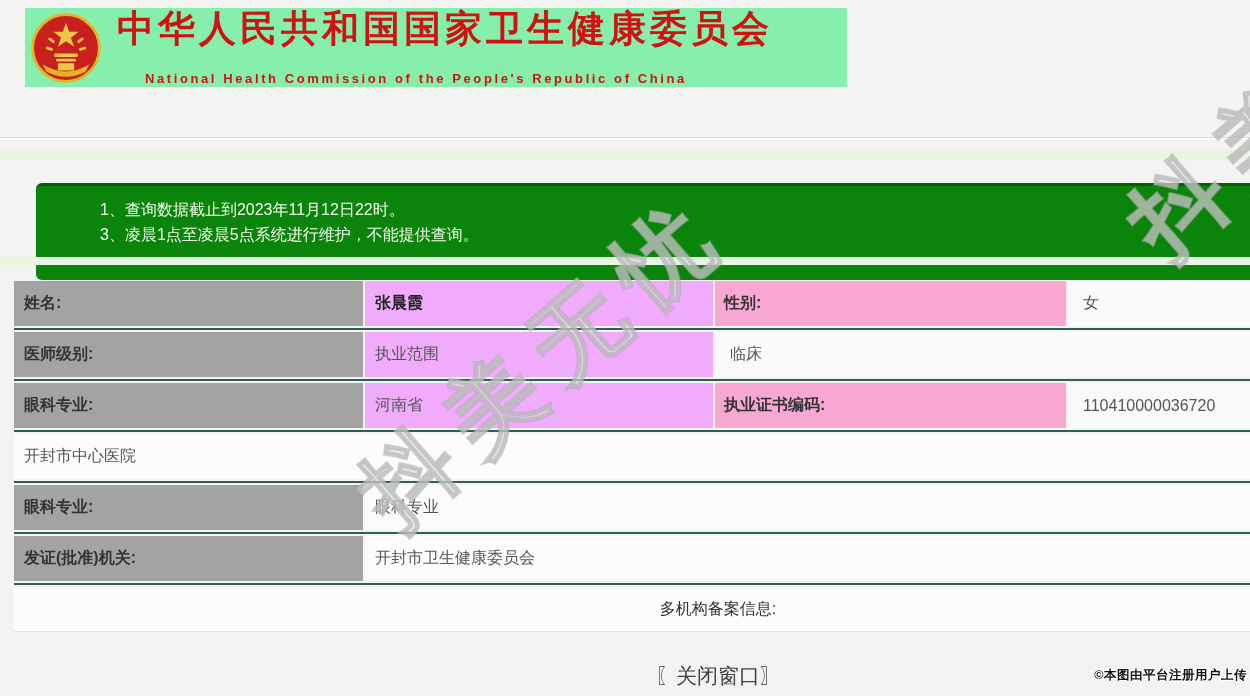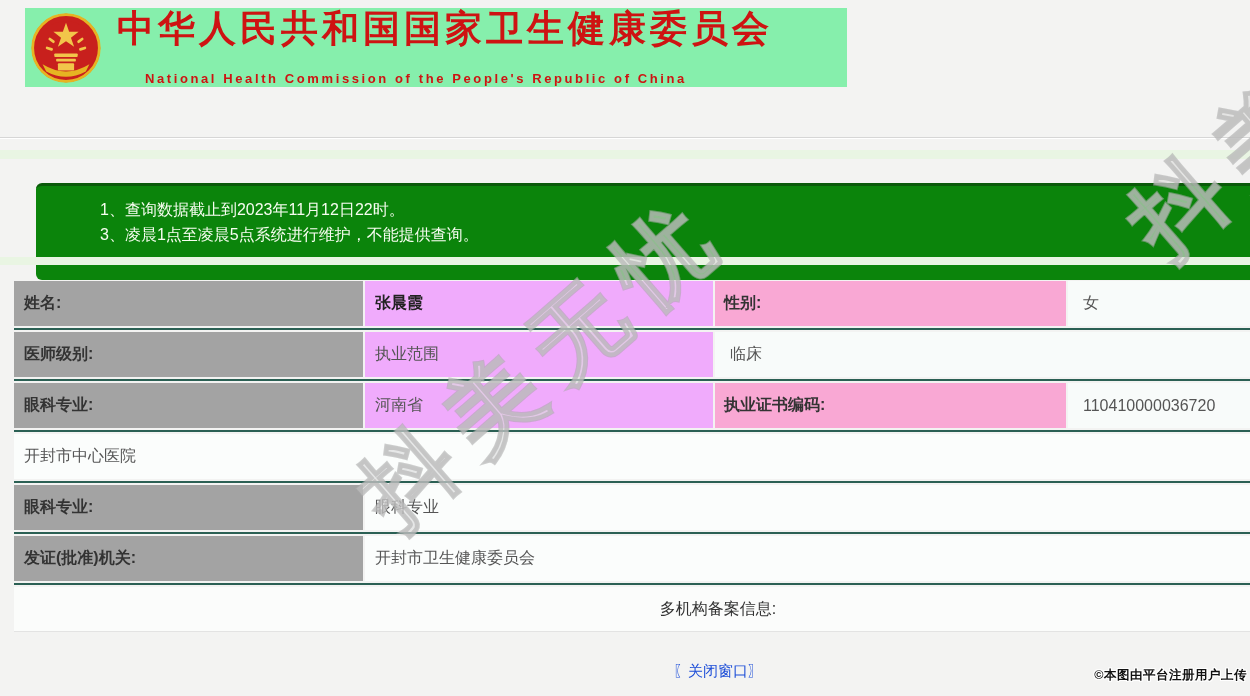--- a/index.html
+++ b/index.html
@@ -91,21 +91,21 @@
     justify-content:center; border-bottom:1px solid #e3e3e3;
   }
   .t-footer-row span { font-size:16px; font-weight:normal; color:#333; }
 
   
   .close-row {
     position:absolute; left:14px; top:662px; width:1408px;
     text-align:center;
   }
   .close-link {
-    font-size:15px; color:#1d4ed8; text-decoration:none; cursor:pointer;
+    font-size:21px; color:#404040; text-decoration:none; cursor:pointer;
   }
 
   
   .copyright {
     position:absolute; right:3px; bottom:12px;
     font-size:12.5px; font-weight:bold; color:#111; letter-spacing:0.5px;
     text-shadow:-1px 0 #fff, 1px 0 #fff, 0 -1px #fff, 0 1px #fff,
                 -1px -1px #fff, 1px 1px #fff, -1px 1px #fff, 1px -1px #fff;
   }
 

